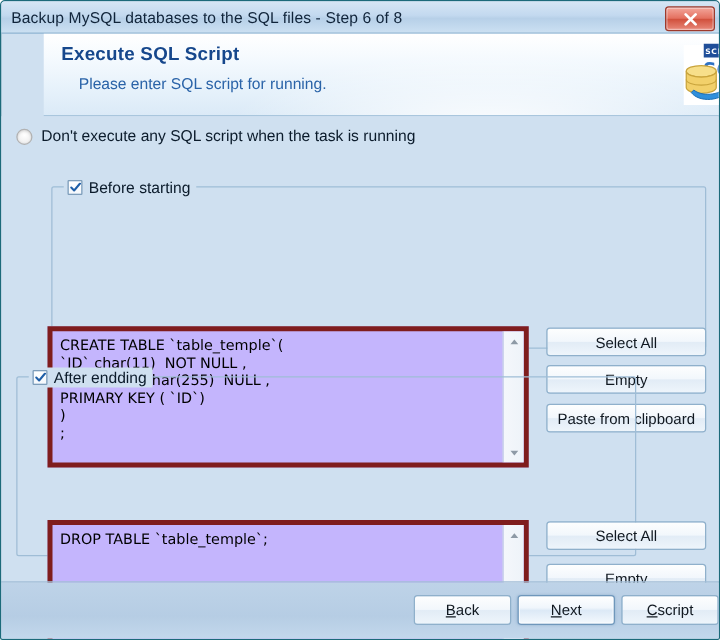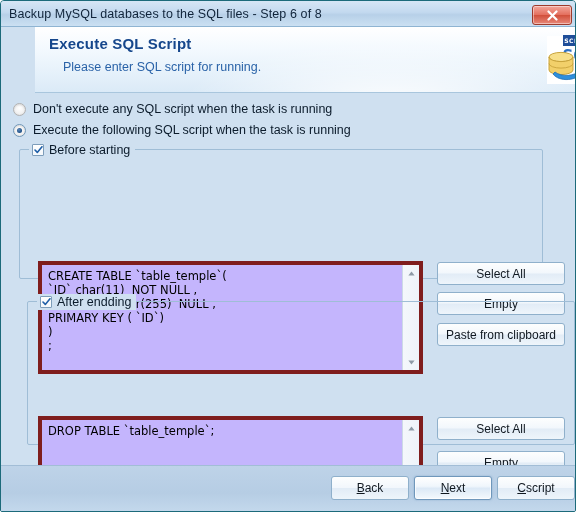--- a/index.html
+++ b/index.html
@@ -130,22 +130,22 @@
   }
   .radio-label { font-size: 12.5px; color: #0b1b2b; white-space: nowrap; }
 
   
   .group {
     position: absolute;
     box-sizing: border-box;
     border: 1px solid #9fbdd6;
     border-radius: 2px;
   }
-  .group.g1 { left: 18px; top: 56px; width: 524px; height: 130px; }
-  .group.g2 { left: 26px; top: 208px; width: 548px; height: 144px; }
+  .group.g1 { left: 40px; top: 56px; width: 524px; height: 130px; }
+  .group.g2 { left: 12px; top: 208px; width: 496px; height: 144px; }
   .group-legend {
     position: absolute;
     top: -8px; left: 9px;
     height: 16px;
     padding: 0 5px 0 3px;
     background: #cfe0f0;
     display: flex;
     align-items: center;
     cursor: pointer;
   }
@@ -288,26 +288,20 @@
 
   <div class="body-area">
 
     <div class="radio-row r1">
       <span class="radio-mark">
           <span class="dot"></span>
         </span>
       <span class="radio-label">Don't execute any SQL script when the task is running</span>
     </div>
 
-    <div class="radio-row r2 on">
-      <span class="radio-mark">
-          <span class="dot"></span>
-        </span>
-      <span class="radio-label">Execute the following SQL script when the task is running</span>
-    </div>
 
     <div class="group g1">
       <div class="group-legend">
         <span class="chk">
           <svg width="9" height="8" viewBox="0 0 9 8">
             <path d="M1 4 L3.3 6.4 L8 0.8" stroke="#1f5fa8" stroke-width="1.6" fill="none" stroke-linecap="round" stroke-linejoin="round"></path>
           </svg>
         </span>
         <span class="group-legend-text">Before starting</span>
       </div>

